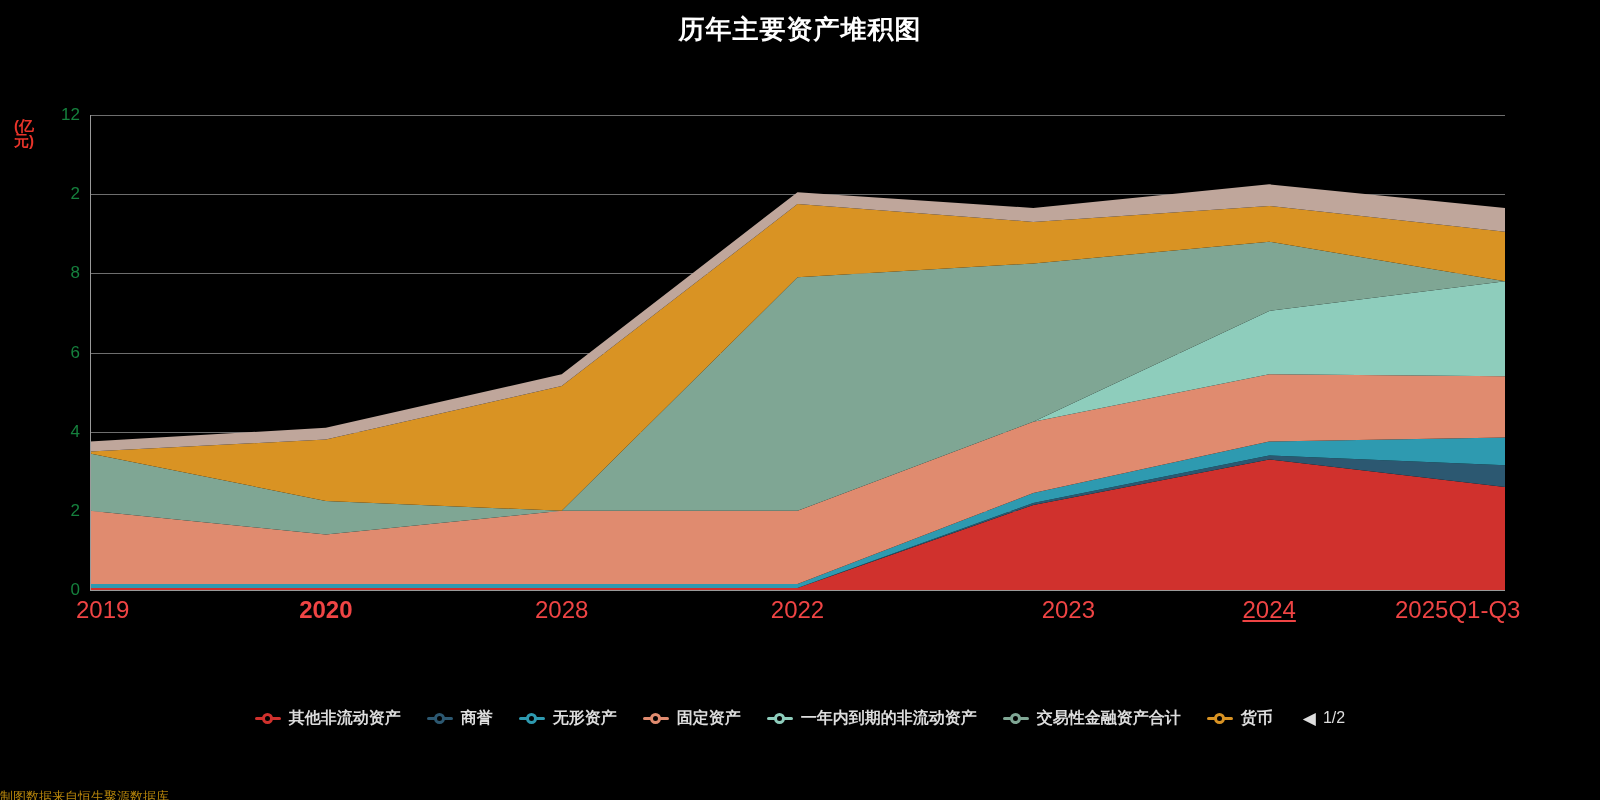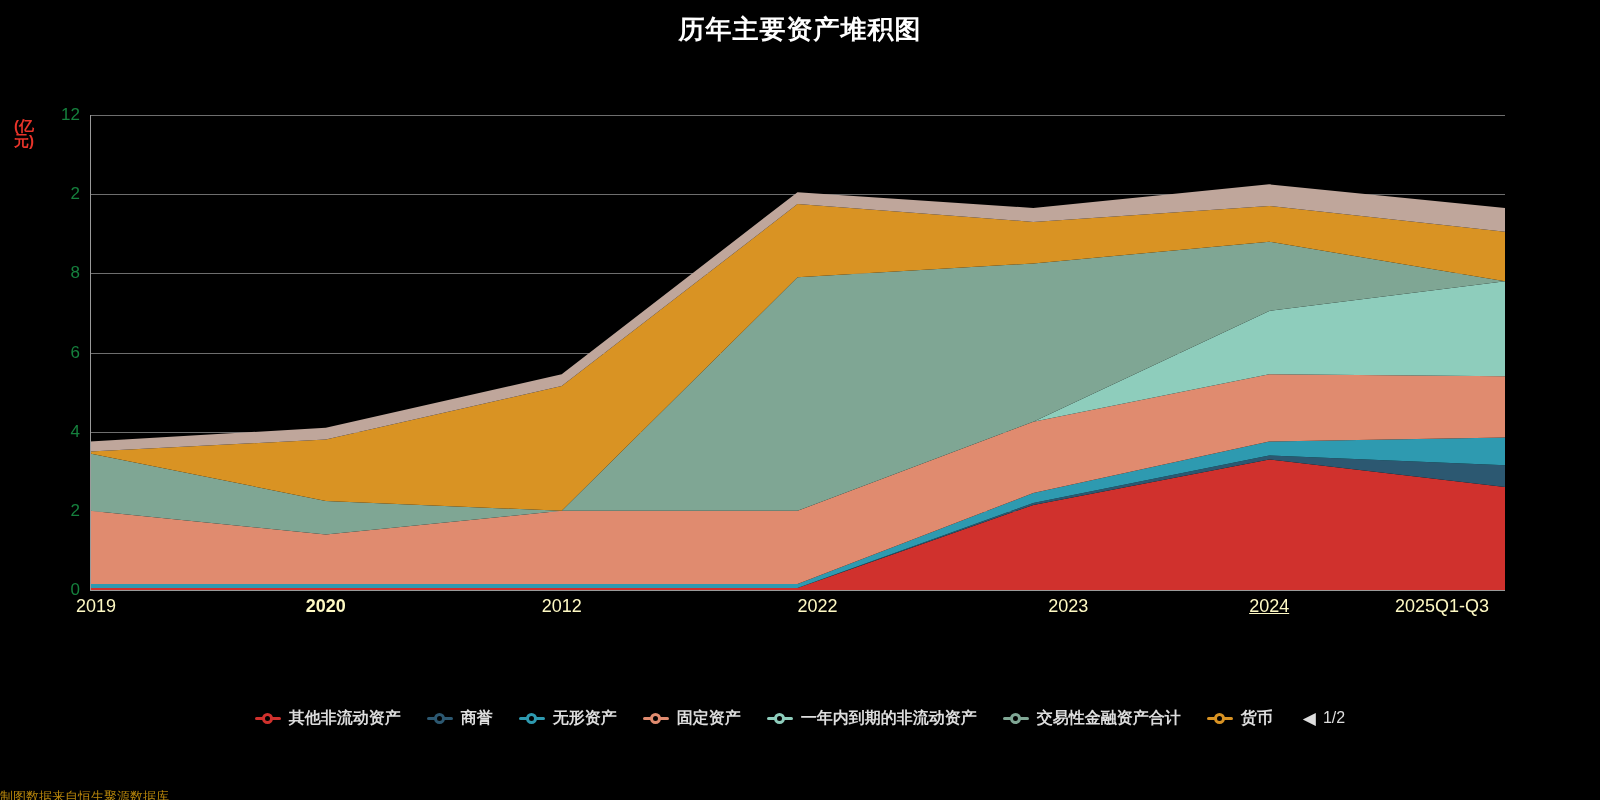--- a/index.html
+++ b/index.html
@@ -7,21 +7,21 @@
   .wrap{position:relative;width:1392px;height:800px;padding-left:32px;}
   .title{position:absolute;top:12px;left:0;width:1600px;text-align:center;font-size:26px;font-weight:bold;color:#fff;letter-spacing:1px;}
   .plot{position:absolute;left:90px;top:115px;width:1415px;height:475px;}
   .ylabel{position:absolute;left:14px;top:118px;font-size:15px;color:#e8342a;font-weight:bold;width:14px;line-height:15px;text-align:center;}
   .ytick{position:absolute;right:0;transform:translateY(-50%);font-size:17px;color:#15803d;text-align:right;width:70px;padding-right:10px;}
   .yticks{position:absolute;left:0;top:115px;width:90px;height:475px;}
   .gridline{position:absolute;left:0;height:1px;background:#6e6e6e;width:100%;}
   .xaxis{position:absolute;left:90px;top:590px;width:1415px;height:1px;background:#9a9a9a;}
   .yaxis{position:absolute;left:90px;top:115px;width:1px;height:476px;background:#9a9a9a;}
   .xticks{position:absolute;left:0;top:596px;width:1600px;height:26px;}
-  .xtick{position:absolute;font-size:18px;color:#fef9c3;transform:translateX(-50%);white-space:nowrap;}
+  .xtick{position:absolute;font-size:24px;color:#ef4444;transform:translateX(-50%);white-space:nowrap;}
   svg.area{position:absolute;left:0;top:0;}
   .legend{position:absolute;left:0;top:698px;width:1600px;height:40px;display:flex;align-items:center;justify-content:center;gap:0;}
   .lg-item{display:flex;align-items:center;margin-right:26px;white-space:nowrap;}
   .lg-mark{width:26px;height:12px;position:relative;margin-right:8px;}
   .lg-mark .ln{position:absolute;top:5px;left:0;width:26px;height:3px;border-radius:2px;}
   .lg-mark .dot{position:absolute;top:1px;left:7px;width:11px;height:11px;border-radius:50%;background:#000;border:3px solid #888;box-sizing:border-box;}
   .lg-label{font-size:16px;color:#ddd;font-weight:bold;}
   .pager{display:flex;align-items:center;margin-left:4px;}
   .pg-arrow{font-size:17px;color:#ddd;margin-right:7px;}
   .pg-text{font-size:16px;color:#ddd;}
@@ -65,22 +65,22 @@
         <polygon points="0.0,338.4 235.8,385.9 471.7,395.8 707.5,162.3 943.3,148.4 1179.2,126.7 1415.0,166.3 1415.0,166.3 1179.2,195.9 943.3,306.8 707.5,395.8 471.7,395.8 235.8,419.6 0.0,395.8" fill="#7fa694" stroke="none"></polygon>
         <polygon points="0.0,336.5 235.8,324.6 471.7,271.1 707.5,89.1 943.3,106.9 1179.2,91.0 1415.0,116.8 1415.0,166.3 1179.2,126.7 943.3,148.4 707.5,162.3 471.7,395.8 235.8,385.9 0.0,338.4" fill="#d99323" stroke="none"></polygon>
         <polygon points="0.0,326.6 235.8,312.7 471.7,259.3 707.5,77.2 943.3,93.0 1179.2,69.3 1415.0,93.0 1415.0,116.8 1179.2,91.0 943.3,106.9 707.5,89.1 471.7,271.1 235.8,324.6 0.0,336.5" fill="#bfa69b" stroke="none"></polygon>
       </svg>
   </div>
   <div class="yaxis"></div>
   <div class="xaxis"></div>
   <div class="xticks" id="xticks">
       <div class="xtick" style="left: 76px; transform: none;">2019</div>
       <div class="xtick" style="left: 325.833px; font-weight: bold;">2020</div>
-      <div class="xtick" style="left: 561.667px;">2012</div>
-      <div class="xtick" style="left: 797.5px; margin-left: 20px;">2022</div>
+      <div class="xtick" style="left: 561.667px;">2028</div>
+      <div class="xtick" style="left: 797.5px;">2022</div>
       <div class="xtick" style="left: 1033.33px; margin-left: 35px;">2023</div>
       <div class="xtick" style="left: 1269.17px; text-decoration: underline;">2024</div>
       <div class="xtick" style="left: 1395px; transform: none;">2025Q1-Q3</div>
     </div>
 
   <div class="legend" id="legend">
       <div class="lg-item">
         <span class="lg-mark">
           <span class="ln" style="background: rgb(208, 49, 45);"></span>
           <span class="dot" style="border-color: rgb(208, 49, 45);"></span>

